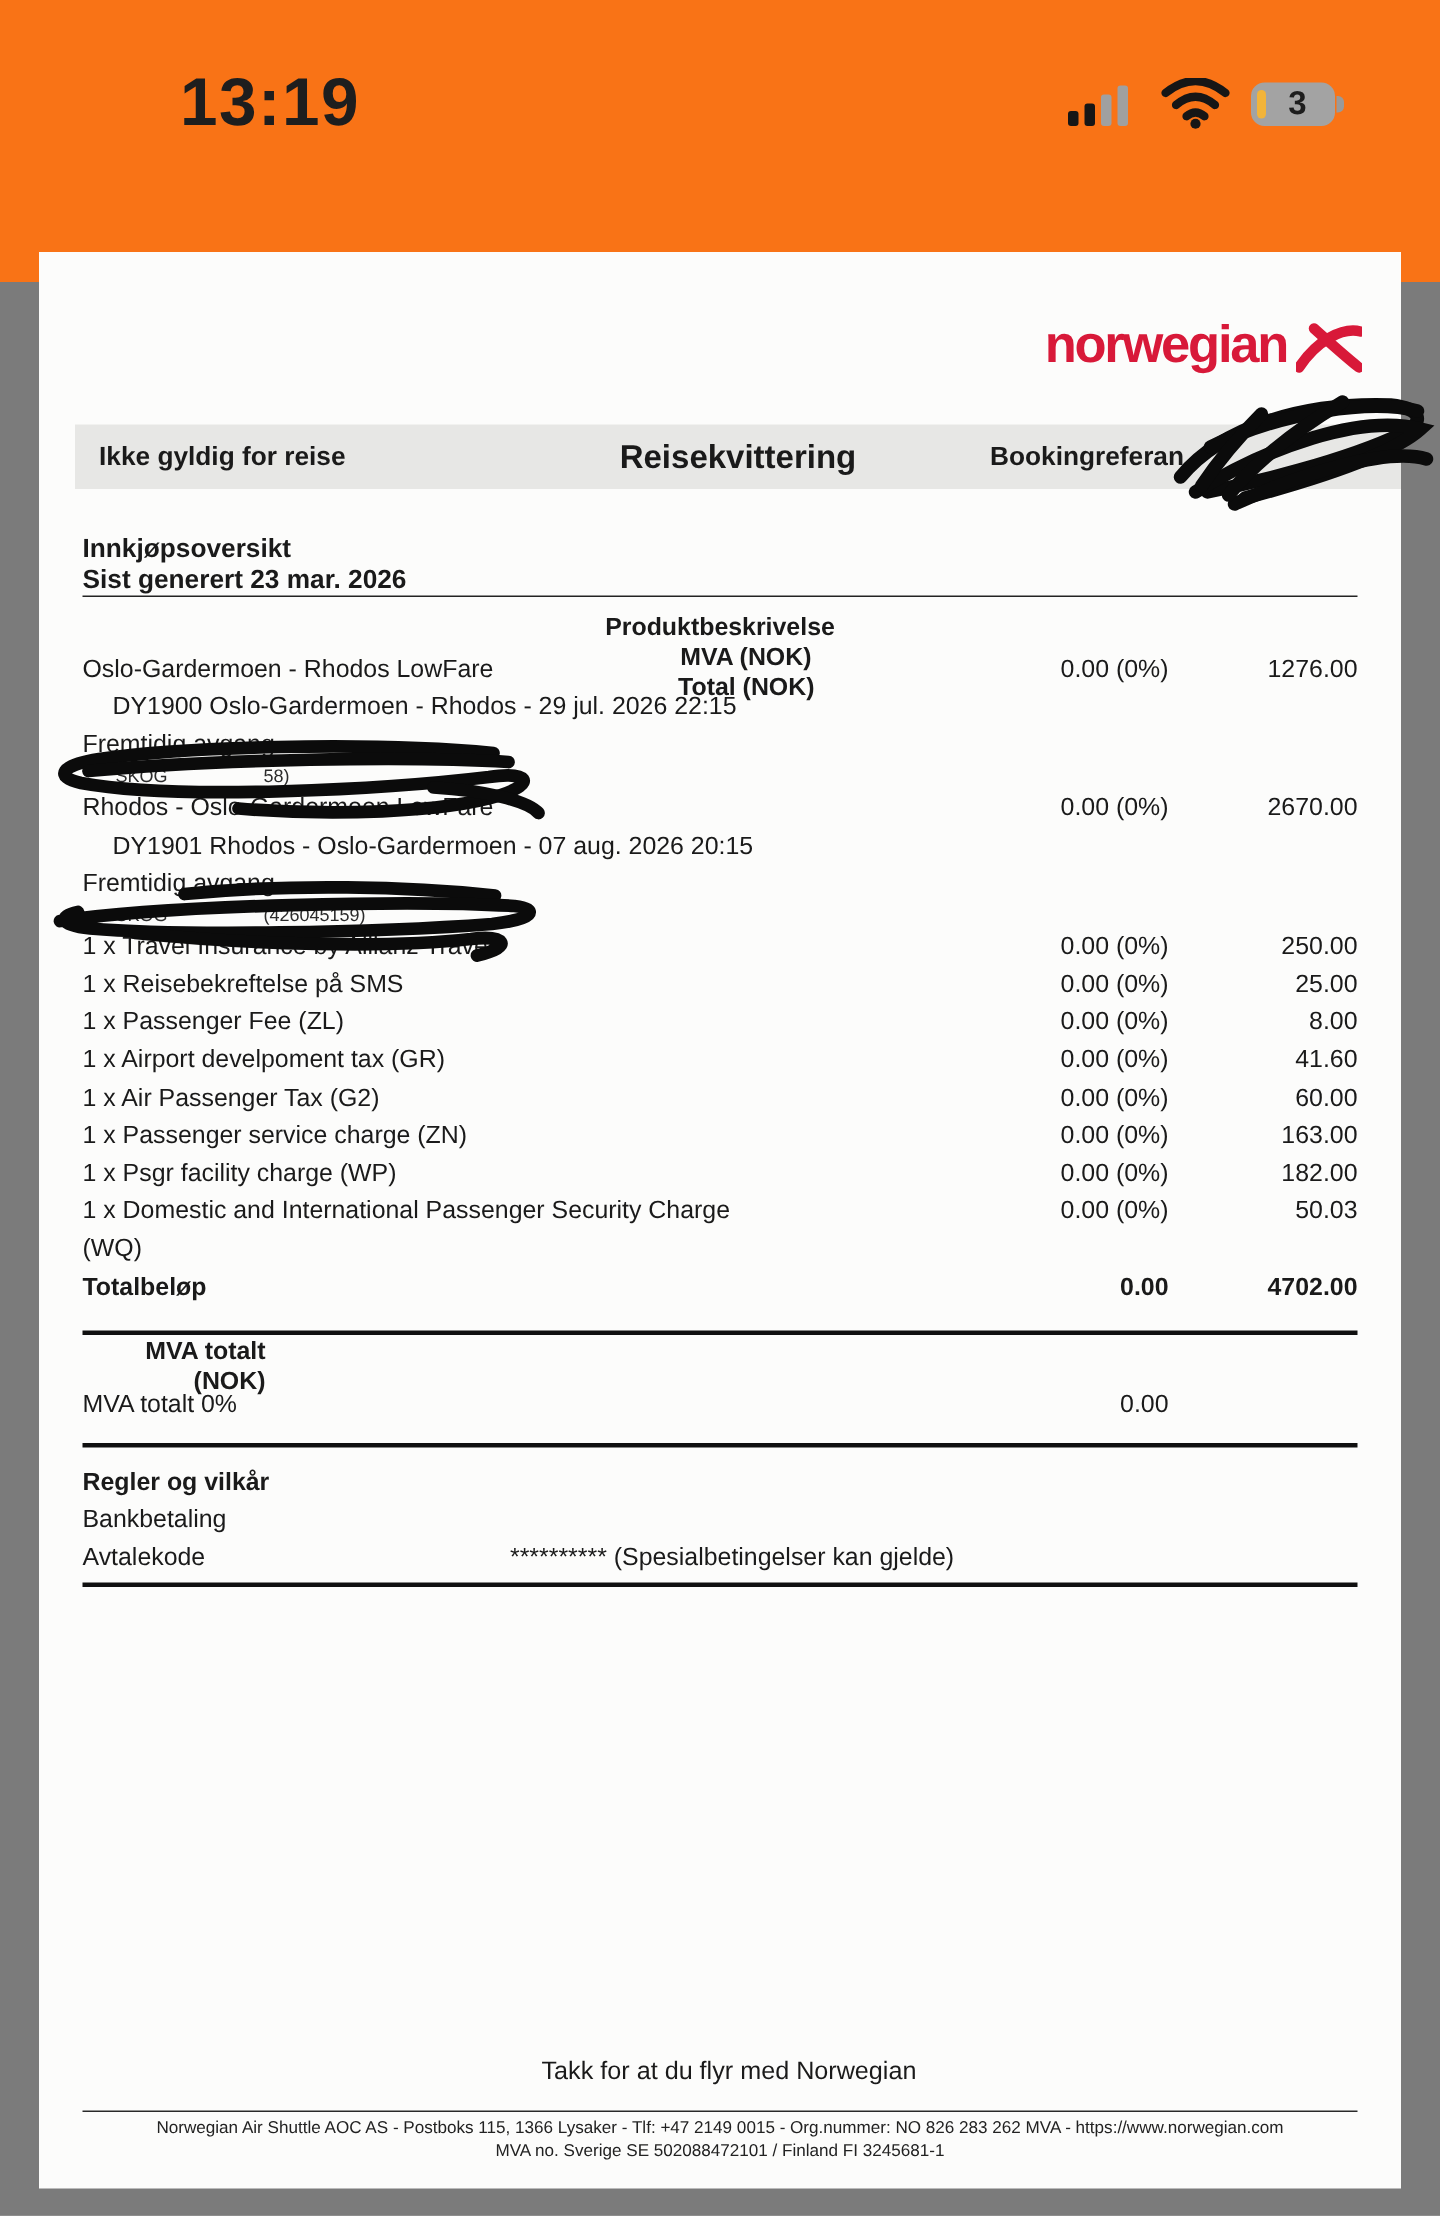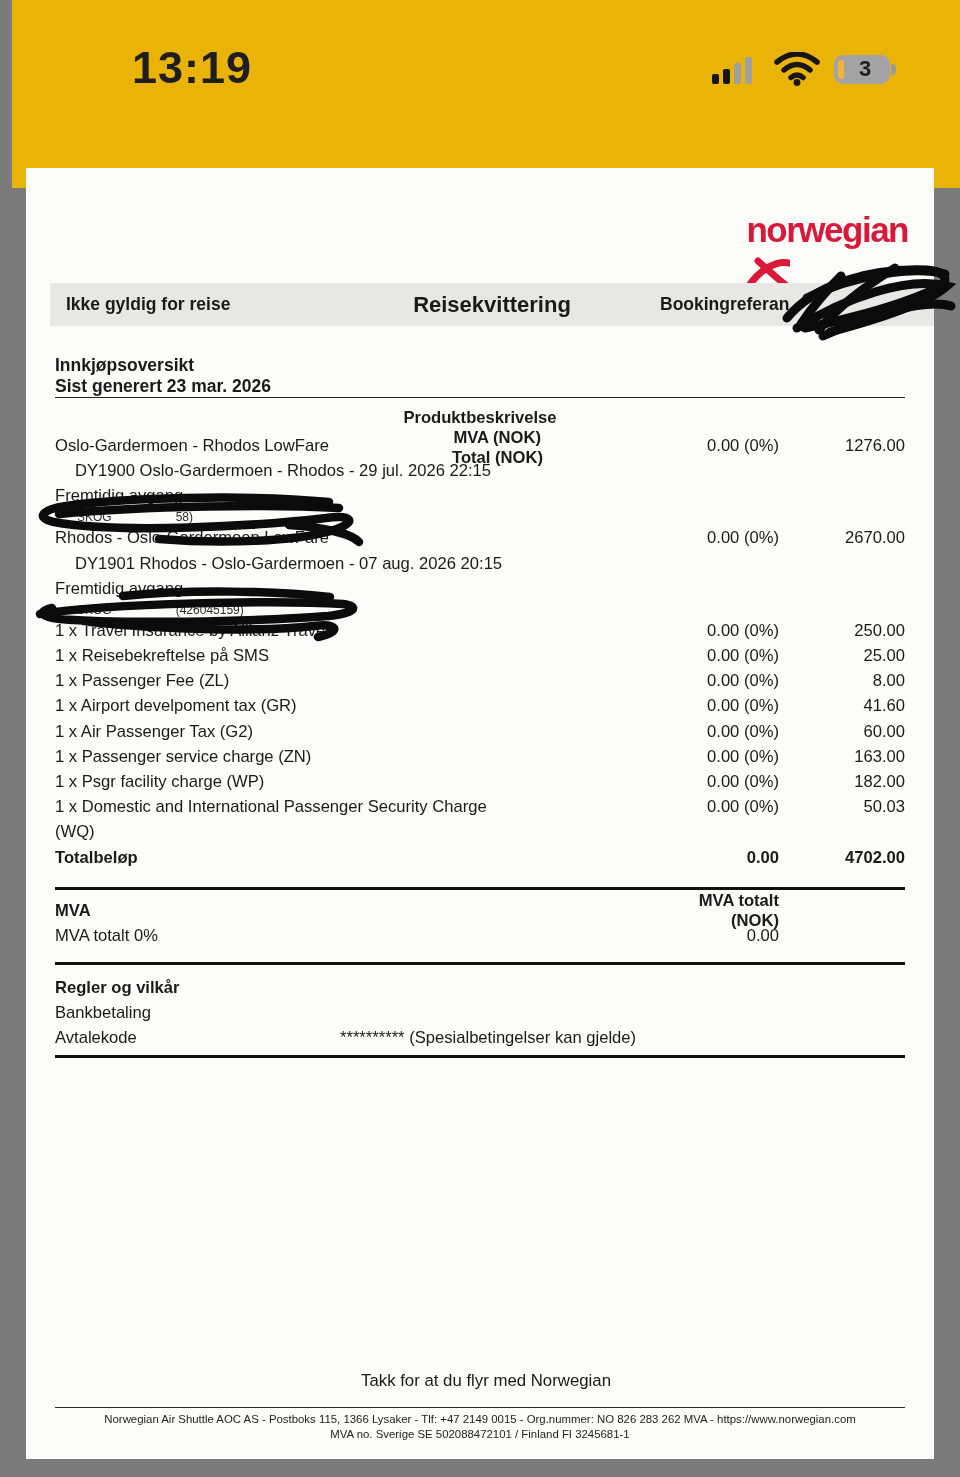--- a/index.html
+++ b/index.html
@@ -1,30 +1,30 @@
 <!DOCTYPE html>
 <html><head>
 <meta charset="utf-8">
 <style>
   * { margin:0; padding:0; box-sizing:border-box; }
   body { background:#4a4a4a; font-family:"Liberation Sans", sans-serif; }
   .screen { position:relative; width:960px; height:1477px; background:#7b7b7b; overflow:hidden;
             font-family:"Liberation Sans", sans-serif; }
-  .status-area { position:absolute; top:0; left:12px; right:0; height:188px; background:#eab308; }
+  .status-area { position:absolute; top:0; left:0; right:0; height:188px; background:#f97316; }
   .clock { position:absolute; top:42px; left:120px; font-size:45px; font-weight:bold; color:#1e1e1e; letter-spacing:1px; }
   .statusicons { position:absolute; top:52px; right:70px; display:flex; align-items:center; gap:14px; }
   .battery { position:relative; width:56px; height:29px; background:#a3a3a3; border-radius:9px; }
   .battery .sliver { position:absolute; left:4px; top:5px; width:6px; height:19px; border-radius:3px; background:#f2b43a; }
   .battery .pct { position:absolute; left:6px; right:0; top:0; bottom:0; display:flex; align-items:center; justify-content:center;
                   font-size:22px; font-weight:bold; color:#1d1d1d; }
   .battery .cap { position:absolute; right:-6px; top:9px; width:5px; height:11px; background:#9a9a9a; border-radius:0 4px 4px 0; }
 
   .page { position:absolute; left:26px; top:168px; width:908px; height:1291px; background:#fcfcfb; color:#1a1a1a; }
 
-  .logo { position:absolute; top:42px; right:26px; display:flex; align-items:flex-start; gap:6px;flex-direction:column; }
+  .logo { position:absolute; top:42px; right:26px; display:flex; align-items:flex-end; gap:6px; }
   .logo .word { font-size:35px; font-weight:bold; letter-spacing:-1.5px; color:#d81939; }
 
   .header-bar { position:absolute; top:115px; left:24px; right:0; height:43px; background:#e7e7e5; }
   .header-bar .hleft  { position:absolute; left:16px; top:0; bottom:0; display:flex; align-items:center;
                         font-size:17.5px; font-weight:bold; }
   .header-bar .hcenter{ position:absolute; left:0; right:0; top:0; bottom:0; display:flex; align-items:center;
                         justify-content:center; font-size:22px; font-weight:bold; }
   .header-bar .hright { position:absolute; left:610px; top:0; bottom:0; display:flex; align-items:center;
                         font-size:17.5px; font-weight:bold; }
 
@@ -208,21 +208,20 @@
         <div class="desc">Totalbeløp</div>
         <div class="mva">0.00</div>
         <div class="total">4702.00</div>
       </div>
     </div>
 
     <div class="rule thick r2"></div>
 
     <div class="vat">
       <div class="vrow head">
-        <div class="lbl">MVA</div>
         <div class="val">MVA totalt (NOK)</div>
         <div class="sp"></div>
       </div>
       <div class="vrow">
         <div class="lbl">MVA totalt 0%</div>
         <div class="val">0.00</div>
         <div class="sp"></div>
       </div>
     </div>
 

